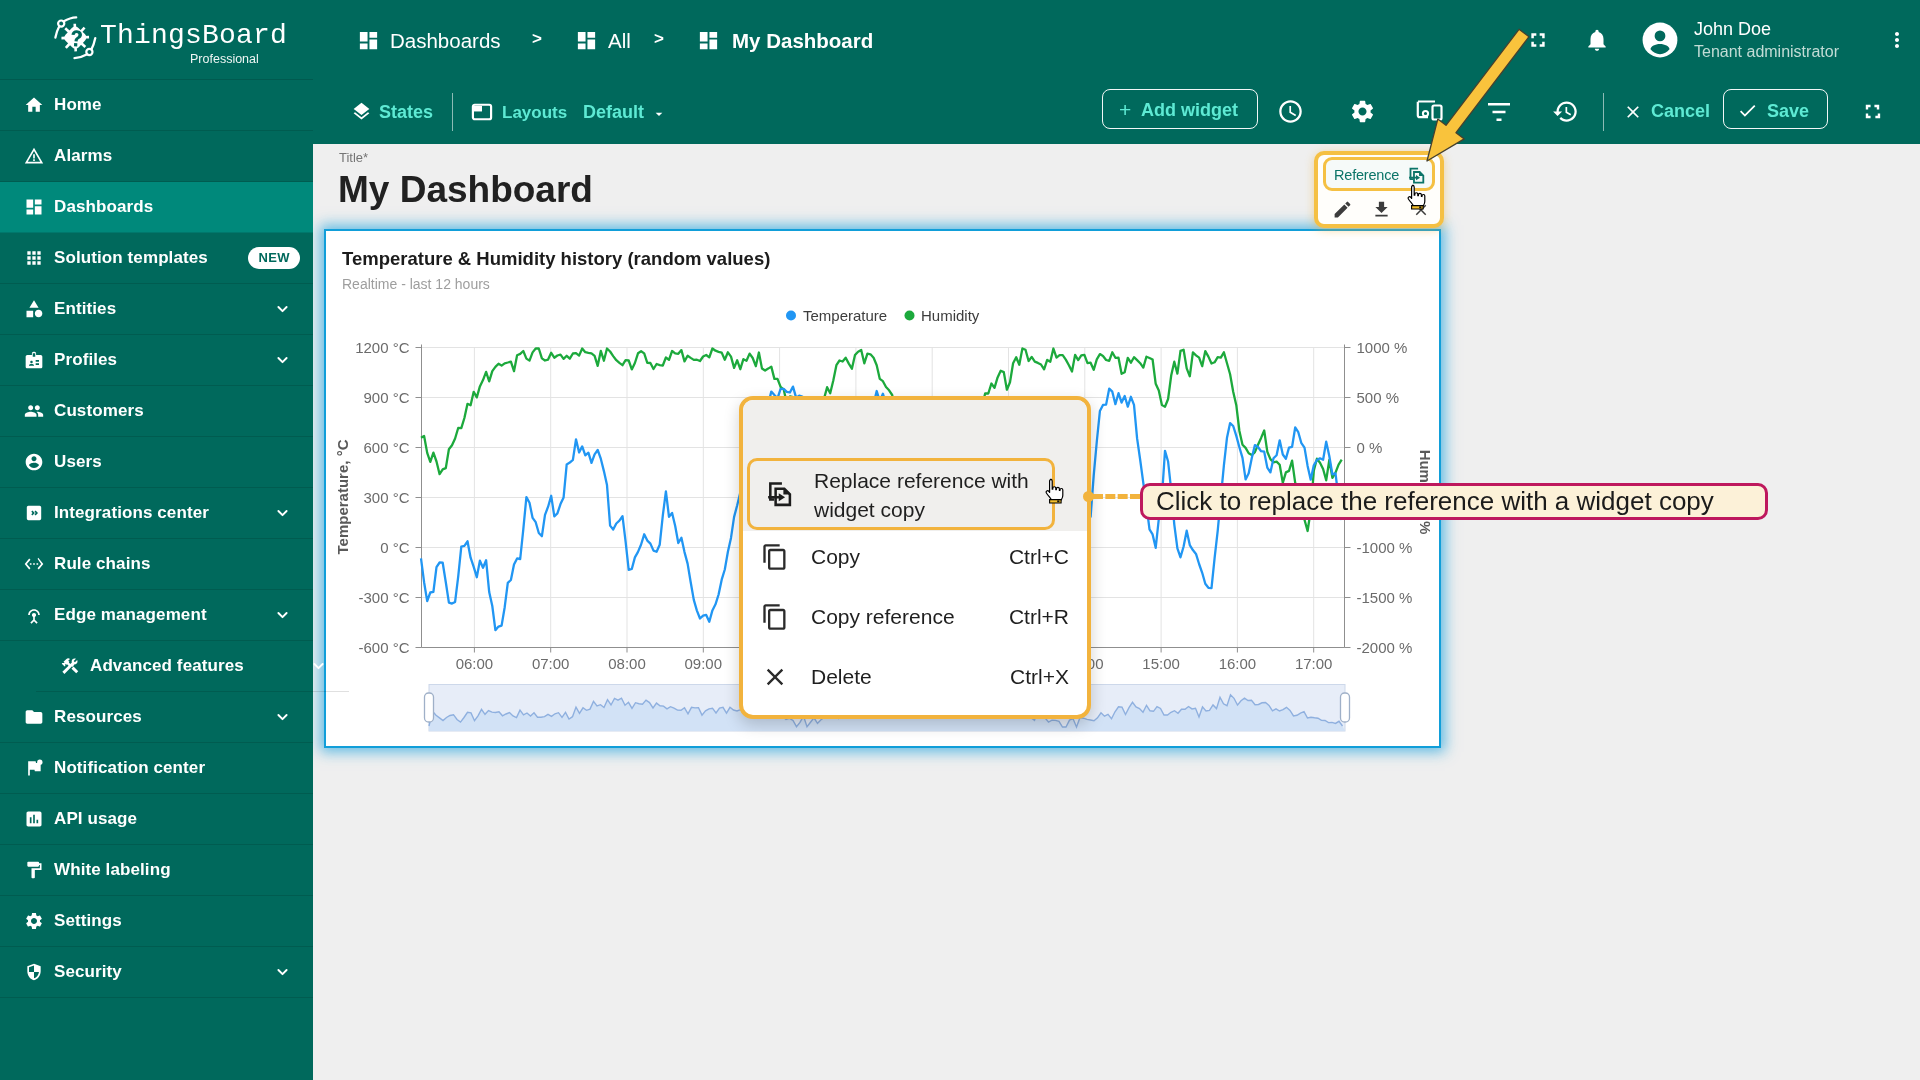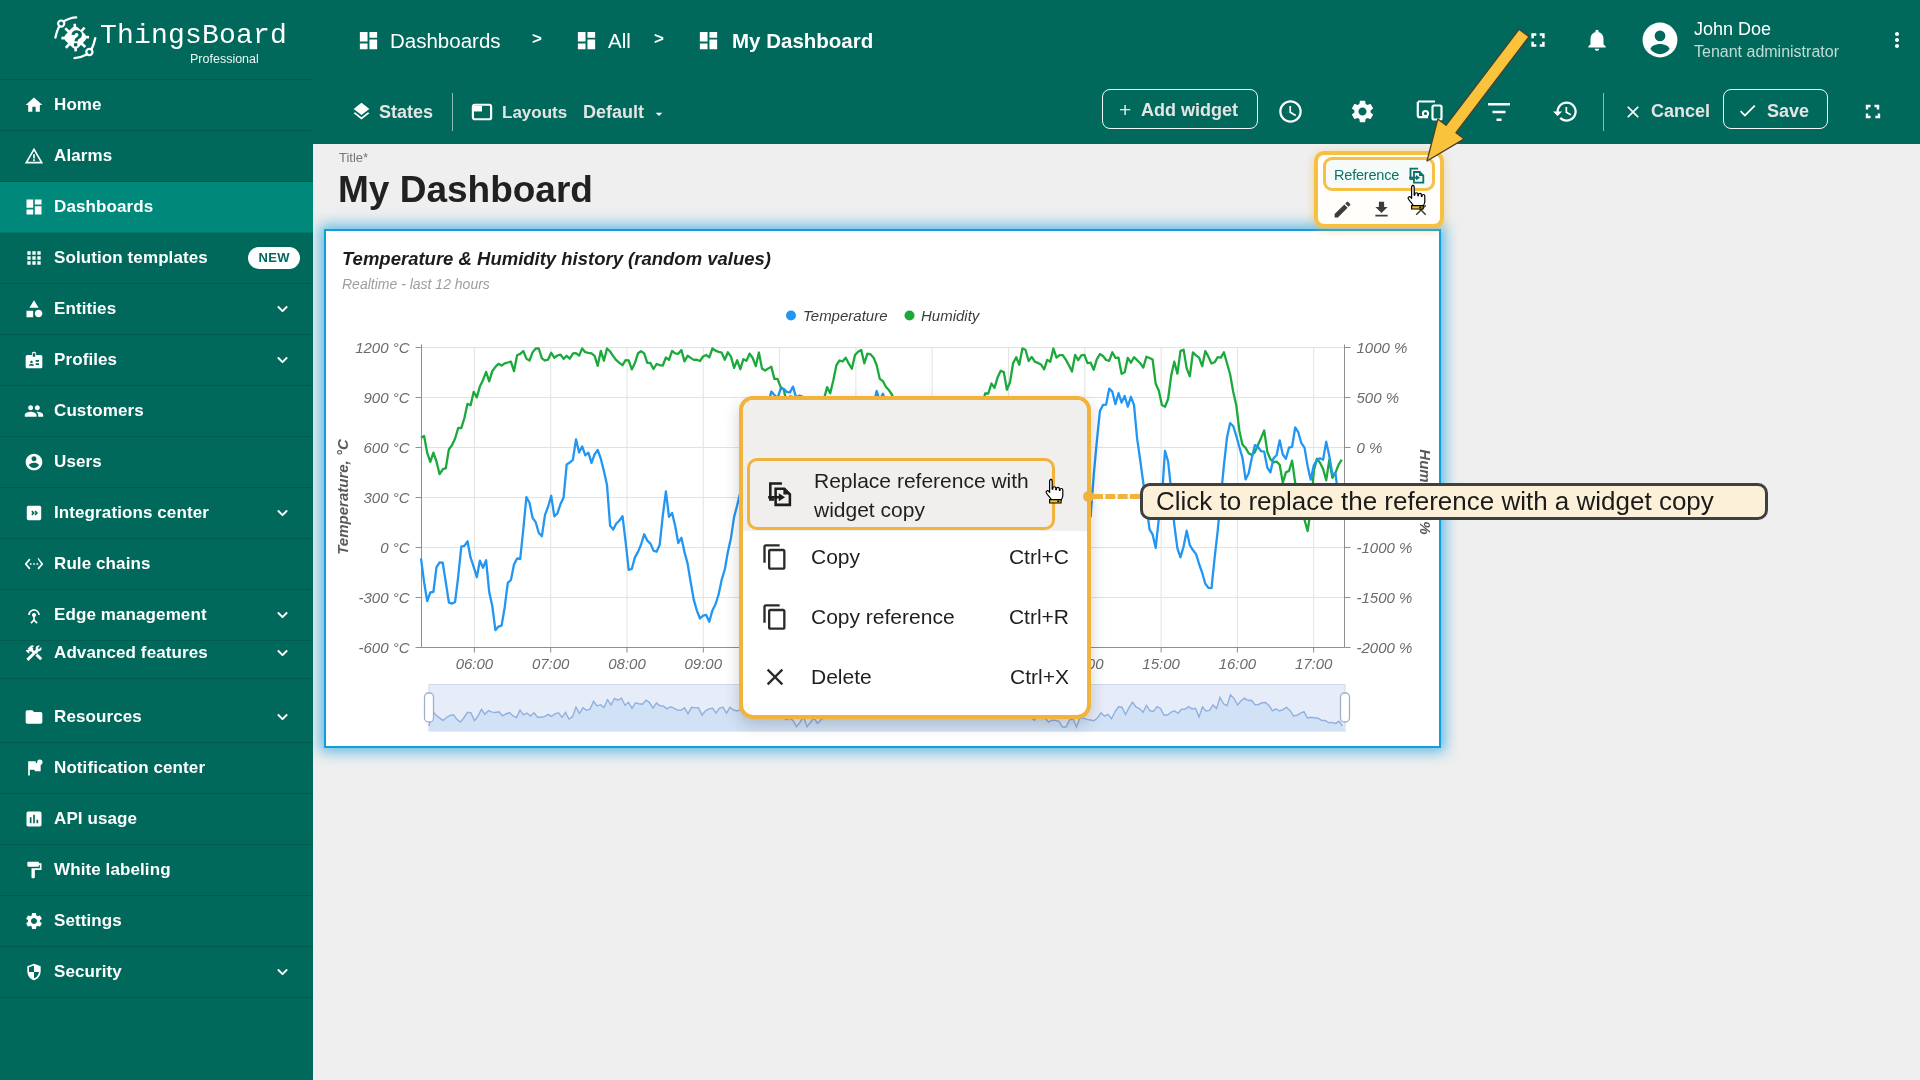--- a/index.html
+++ b/index.html
@@ -8,39 +8,39 @@
 #sidebar { position:absolute; left:0; top:0; width:313px; height:1080px; background:#00695c; z-index:5; }
 #logo { height:80px; border-bottom:1px solid rgba(0,0,0,0.14); position:relative; }
 .mi { position:absolute; left:0; width:313px; height:51px; border-bottom:1px solid rgba(0,0,0,0.12); color:#fff; }
 .mi .ic { position:absolute; left:24px; top:50%; transform:translateY(-50%); width:20px; height:20px; }
 .mi .lb { position:absolute; left:54px; top:50%; transform:translateY(-50%); font-size:17px; font-weight:700; letter-spacing:.1px; }
 .mi .ch { position:absolute; right:22px; top:50%; transform:translateY(-50%); width:17px; height:17px; }
 .mi.sel { background:#00897b; }
 #newbadge { position:absolute; right:13px; top:50%; transform:translateY(-50%); background:#fff; color:#00695c;
   font-size:13px; font-weight:700; padding:3px 10px 4px; border-radius:12px; letter-spacing:.4px; }
 #topbar { position:absolute; left:313px; top:0; width:1607px; height:80px; background:#00695c; color:#fff; }
-#toolbar2 { position:absolute; left:313px; top:80px; width:1607px; height:64px; background:#00695c; color:#e5e5e5; }
+#toolbar2 { position:absolute; left:313px; top:80px; width:1607px; height:64px; background:#00695c; color:#5eead4; }
 #content { position:absolute; left:313px; top:144px; width:1607px; height:1040px; background:#efefef; }
 #widget { position:absolute; left:324px; top:229px; width:1117px; height:519px; background:#fff;
-  border:2px solid #119ed9; box-shadow:0 0 13px 4px rgba(42,166,222,0.72);font-style:italic; }
+  border:2px solid #119ed9; box-shadow:0 0 13px 4px rgba(42,166,222,0.72); }
 .wtitle { position:absolute; left:16px; top:17px; font-size:18.5px; font-weight:700; color:#1c1c1c; }
 .wsub { position:absolute; left:16px; top:45px; font-size:14px; color:#9e9e9e; }
 #menu { position:absolute; left:739px; top:396px; width:352px; height:323px; background:#fff;
   border:4px solid #f2b33d; border-radius:14px; z-index:20; box-shadow:0 6px 16px rgba(0,0,0,0.18); overflow:hidden; }
 #menu .grayzone { position:absolute; left:0; top:0; width:100%; height:131px; background:#f0efed; }
 .mrow { position:absolute; left:0; width:100%; height:60px; }
 .mrow .micon { position:absolute; left:18px; top:50%; transform:translateY(-50%); width:28px; height:28px; }
 .mrow .mtext { position:absolute; left:68px; top:50%; transform:translateY(-50%); font-size:21px; color:#1f1f1f; }
 .mrow .mkey { position:absolute; right:18px; top:50%; transform:translateY(-50%); font-size:21px; color:#1f1f1f; }
 #replacebox { position:absolute; left:4px; top:58px; width:308px; height:72px; background:#f0efed;
   border:3px solid #f2b33d; border-radius:10px; }
 #replacebox .micon { position:absolute; left:15px; top:50%; transform:translateY(-50%); width:29px; height:29px; }
 #replacebox .rtext { position:absolute; left:64px; top:5px; font-size:21px; color:#1f1f1f; line-height:29px; }
 #tooltip { position:absolute; left:1140px; top:483px; width:628px; height:37px; background:#fcf1d8;
-  border:3px solid #404040; border-radius:10px; z-index:21; font-size:26px; color:#1b1b1b;
+  border:3px solid #be185d; border-radius:10px; z-index:21; font-size:26px; color:#1b1b1b;
   display:flex; align-items:center; padding-left:13px; white-space:nowrap; }
 #dashline { position:absolute; left:1093px; top:494px; width:47px; height:0;
   border-top:5px dashed #f2b33d; z-index:21; }
 #dashdot { position:absolute; left:1083px; top:491px; width:11px; height:11px; border-radius:50%;
   background:#f2b33d; z-index:21; }
 #refpanel { position:absolute; left:1314px; top:151px; width:130px; height:77px; background:#fffefb;
   border:4px solid #f5c043; border-radius:10px; z-index:22; box-shadow:0 2px 10px rgba(240,175,50,0.45); }
 #refchip { position:absolute; left:5px; top:2px; width:112px; height:34px; background:#f6faf9;
   border:3px solid #f5c043; border-radius:9px; }
 #refchip span { position:absolute; left:8px; top:6px; font-size:14.5px; color:#0b7468; letter-spacing:-0.2px; top:7px; }
@@ -150,21 +150,21 @@
     </div>
 <div class="mi" style="top:590px;">
       <svg class="ic" viewBox="0 0 24 24">
         <path fill="#fff" d="M12 5c-3.87 0-7 3.13-7 7h2c0-2.76 2.24-5 5-5s5 2.24 5 5h2c0-3.87-3.13-7-7-7zm1 9.29c.88-.39 1.5-1.26 1.5-2.29 0-1.38-1.12-2.5-2.5-2.5S9.5 10.62 9.5 12c0 1.02.62 1.9 1.5 2.29v3.3L7.59 21 9 22.41l3-3 3 3L16.41 21 13 17.59v-3.3z"></path>
       </svg>
       <span class="lb">Edge management</span>
       <svg class="ch" viewBox="0 0 24 24">
         <path fill="none" stroke="#fff" stroke-width="2.7" stroke-linecap="round" stroke-linejoin="round" d="M6.2 9.2 12 15l5.8-5.8"></path>
       </svg>
     </div>
-<div class="mi" style="top:628px;">
+<div class="mi" style="top:641px;margin-left:36px;">
       <svg class="ic" viewBox="0 0 24 24">
         <path fill="#fff" d="m13.78 15.17 2.46-2.46 5.65 5.65-2.46 2.46zM17.5 10c1.93 0 3.5-1.57 3.5-3.5 0-.58-.16-1.12-.41-1.6l-2.7 2.7-1.49-1.49 2.7-2.7c-.48-.25-1.02-.41-1.6-.41C15.57 3 14 4.57 14 6.5c0 .41.08.8.21 1.16l-1.85 1.85-1.78-1.78.71-.71-1.41-1.41L12 3.49c-1.17-1.17-3.07-1.17-4.24 0L4.22 7.03l1.41 1.41H2.81l-.71.71 3.54 3.54.71-.71V9.15l1.41 1.41.71-.71 1.78 1.78-7.41 7.41 2.47 2.47 8.85-8.85c.36.13.75.21 1.16.21z"></path>
       </svg>
       <span class="lb">Advanced features</span>
       <svg class="ch" viewBox="0 0 24 24">
         <path fill="none" stroke="#fff" stroke-width="2.7" stroke-linecap="round" stroke-linejoin="round" d="M6.2 9.2 12 15l5.8-5.8"></path>
       </svg>
     </div>
 <div class="mi" style="top:692px;">
       <svg class="ic" viewBox="0 0 24 24">

